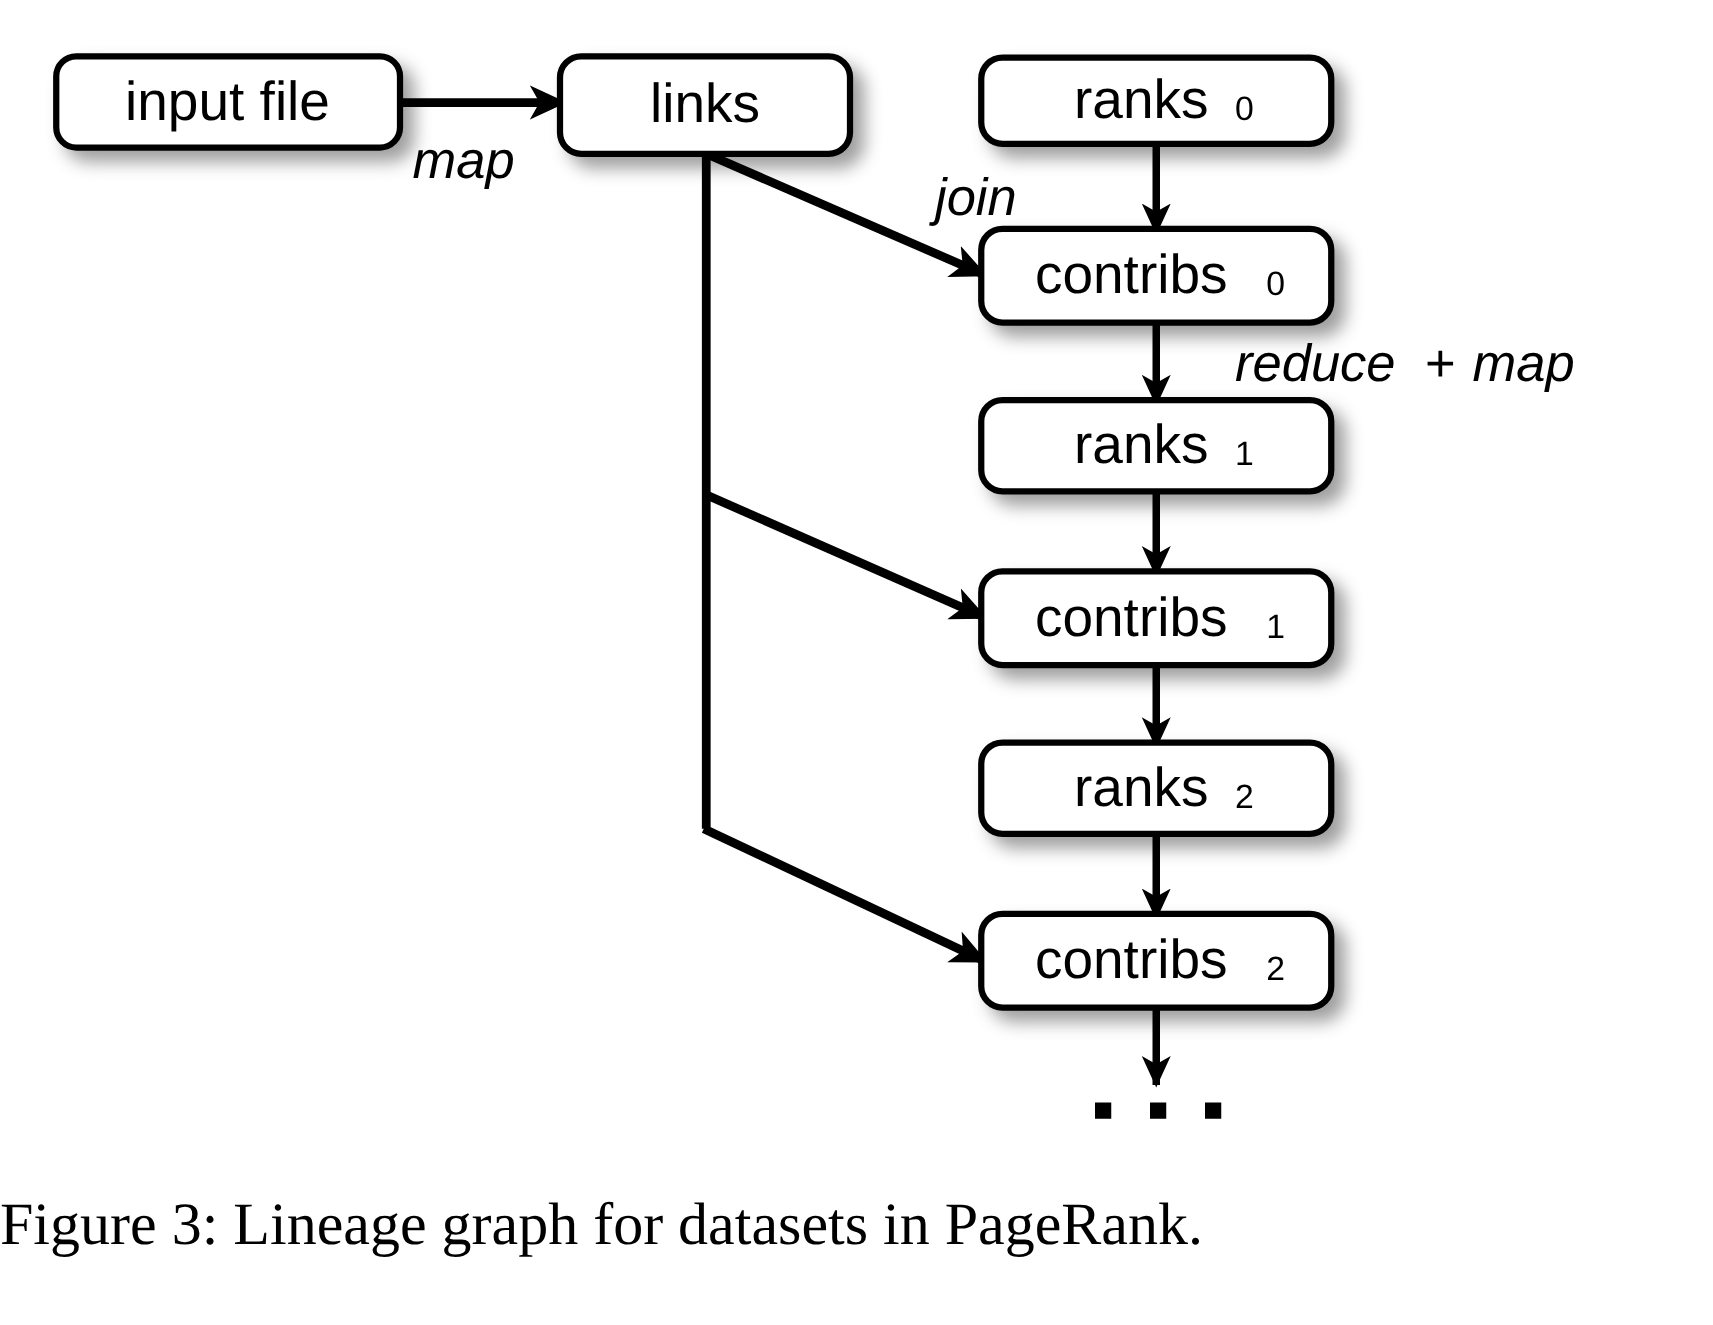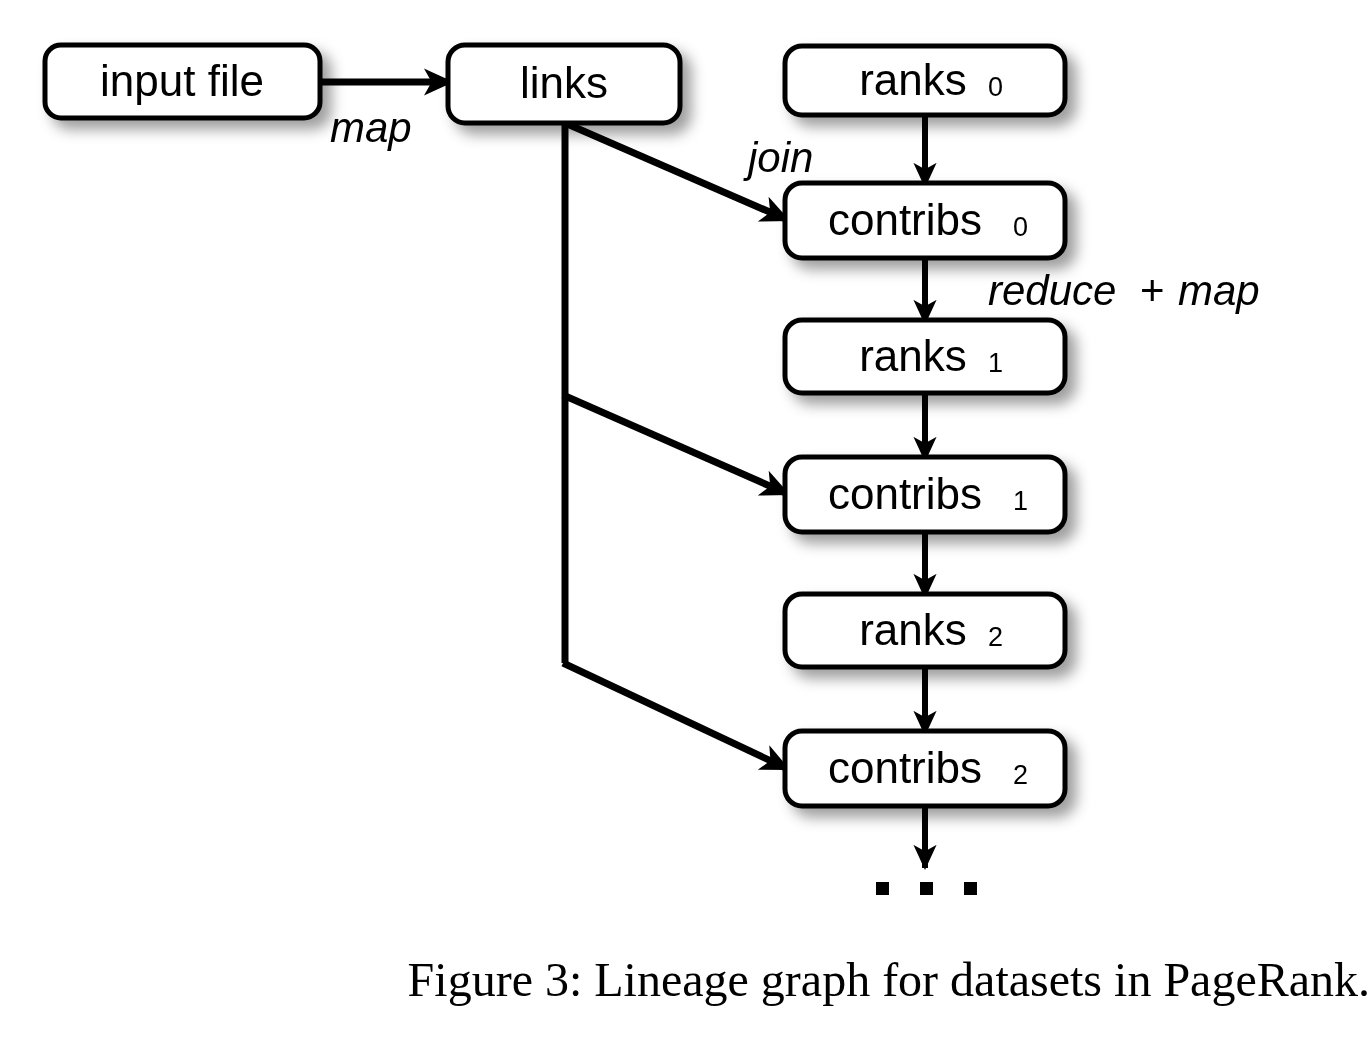--- a/index.html
+++ b/index.html
@@ -63,21 +63,21 @@
     font-style: normal;
   }
   .ellipsis-dot {
     fill: #000000;
   }
   .caption-text {
     position: absolute;
     left: 0;
     top: 952px;
     width: 1370px;
-    text-align: right;
+    text-align: left;
     font-family: "Liberation Serif", serif;
     font-size: 48px;
     color: #000000;
     white-space: nowrap;
   }
 </style>
 </head>
 <body>
 
 <div id="figure-root">

